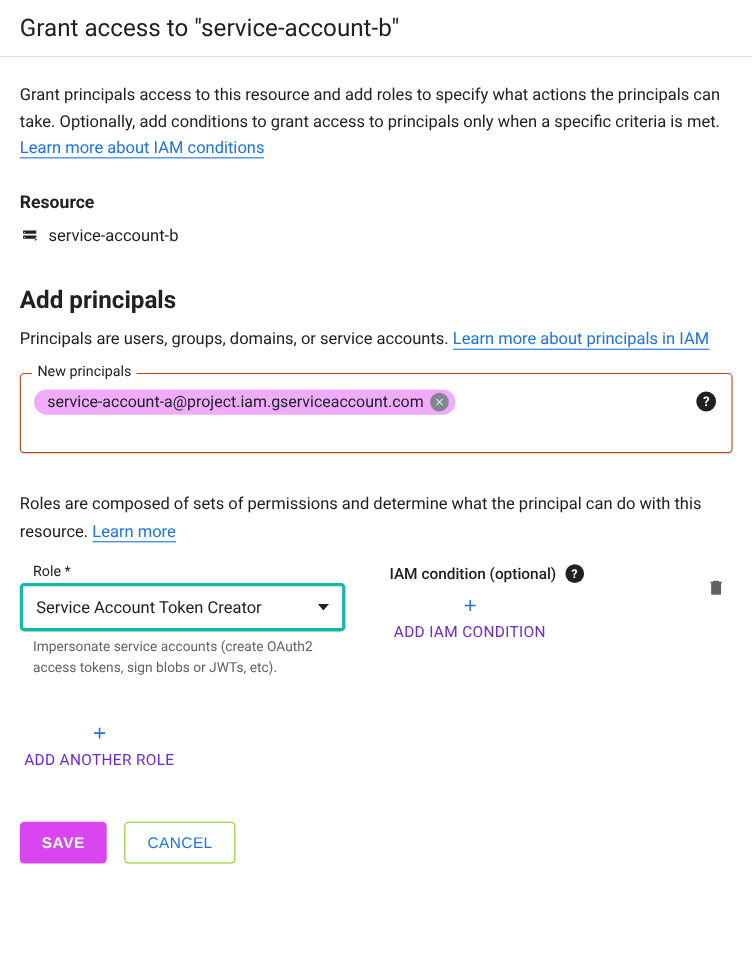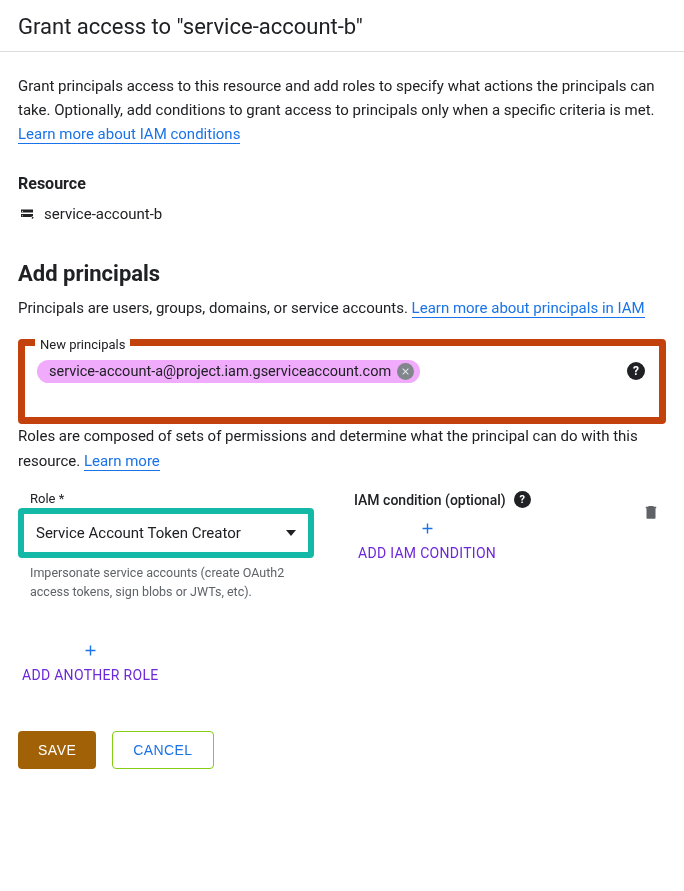--- a/index.html
+++ b/index.html
@@ -62,23 +62,24 @@
       height: 18px;
       fill: #202124;
     }
     .section-desc {
       font-size: 15px;
       line-height: 1.65;
       margin-bottom: 18px;
     }
     .principals-box {
       position: relative;
-      border: 7px solid #c2410c;
+      border: 1px solid #c2410c;
       border-radius: 4px;
       padding: 14px 46px 34px 12px;
+      margin-bottom: 34px;
     }
     .principals-label {
       position: absolute;
       top: -9px;
       left: 10px;
       background: #fff;
       padding: 0 5px;
       font-size: 13px;
       color: #202124;
     }
@@ -132,21 +133,21 @@
       flex-shrink: 0;
       width: 296px;
     }
     .role-select-label {
       font-size: 13px;
       margin-bottom: 2px;
       padding-left: 12px;
       color: #202124;
     }
     .role-select {
-      border: 6px solid #14b8a6;
+      border: 3px solid #14b8a6;
       border-radius: 4px;
       padding: 10px 12px;
       display: flex;
       justify-content: space-between;
       align-items: center;
       cursor: pointer;
       font-size: 15px;
     }
     .dropdown-arrow {
       width: 0;
@@ -219,27 +220,27 @@
     }
     .add-another-role {
       margin-top: 34px;
     }
     .footer-buttons {
       margin-top: 42px;
       display: flex;
       gap: 16px;
     }
     .btn-primary {
-      background: #a16207;
+      background: #d946ef;
       color: #fff;
       border: none;
       border-radius: 4px;
       padding: 10px 20px;
       font-size: 14px;
-      font-weight: 400;
+      font-weight: 700;
       letter-spacing: 0.5px;
       cursor: pointer;
     }
     .btn-secondary {
       background: #fff;
       color: #1a73e8;
       border: 1px solid #84cc16;
       border-radius: 4px;
       padding: 10px 20px;
       font-size: 14px;

